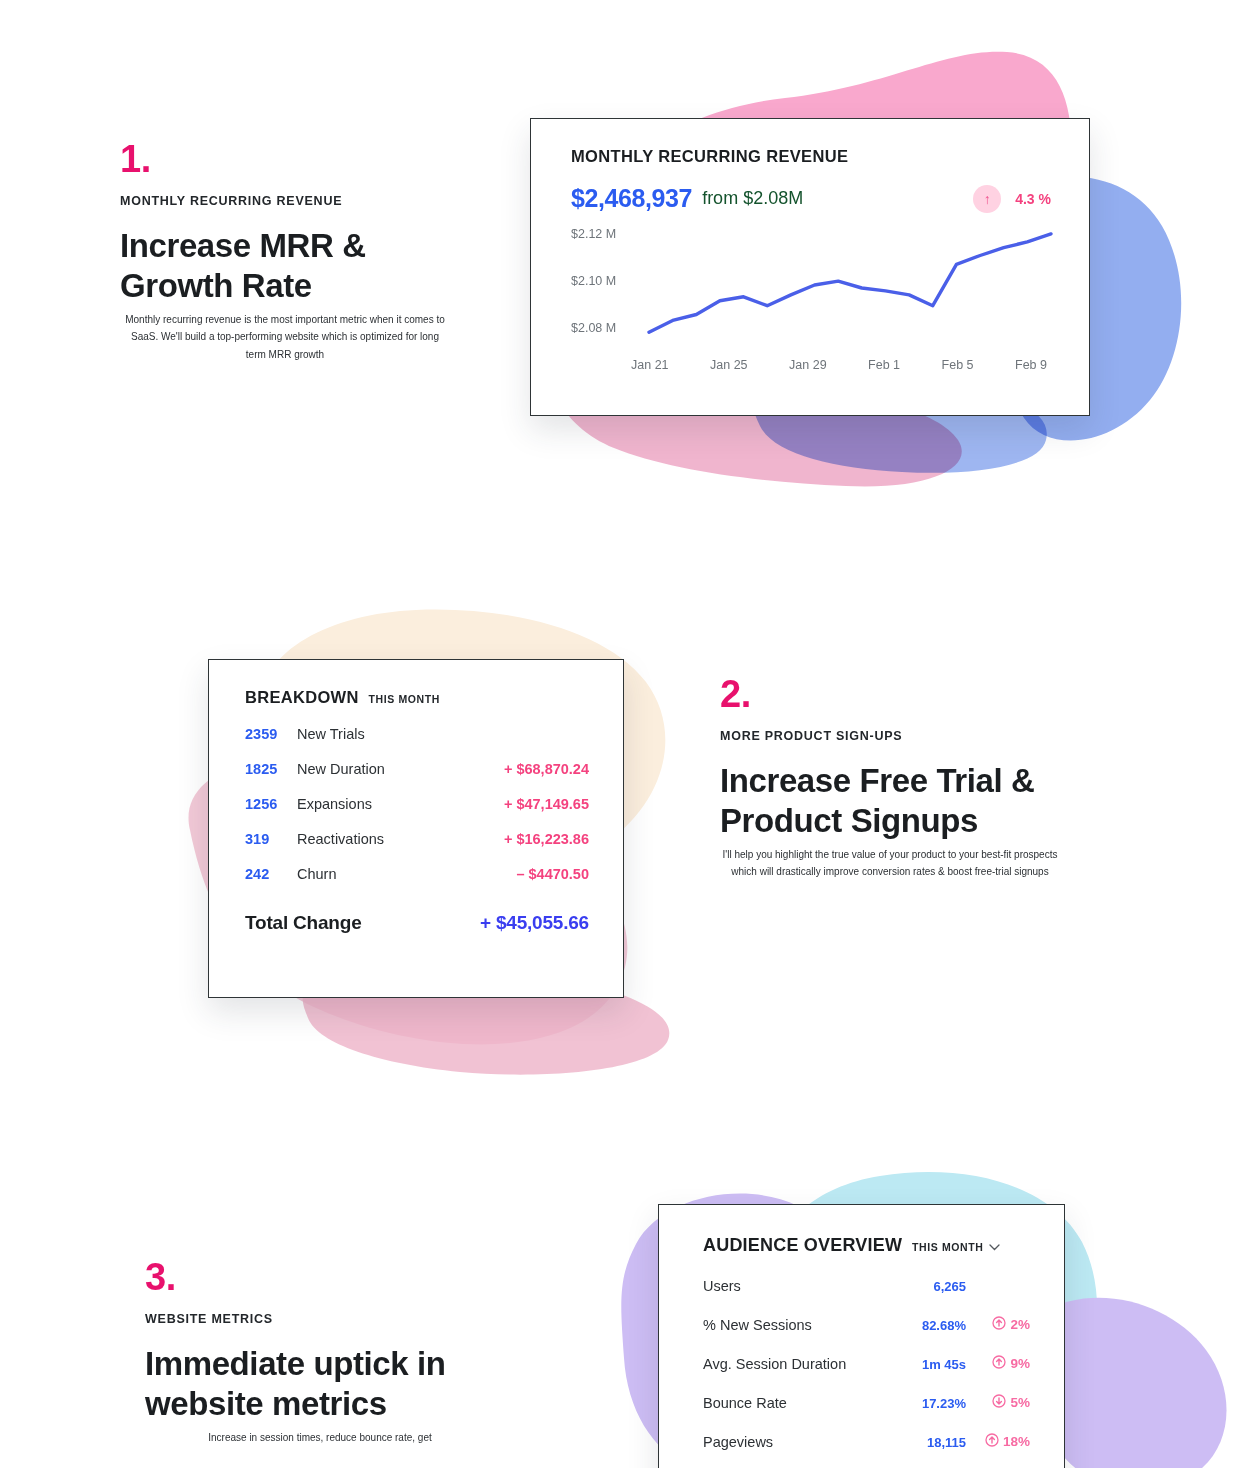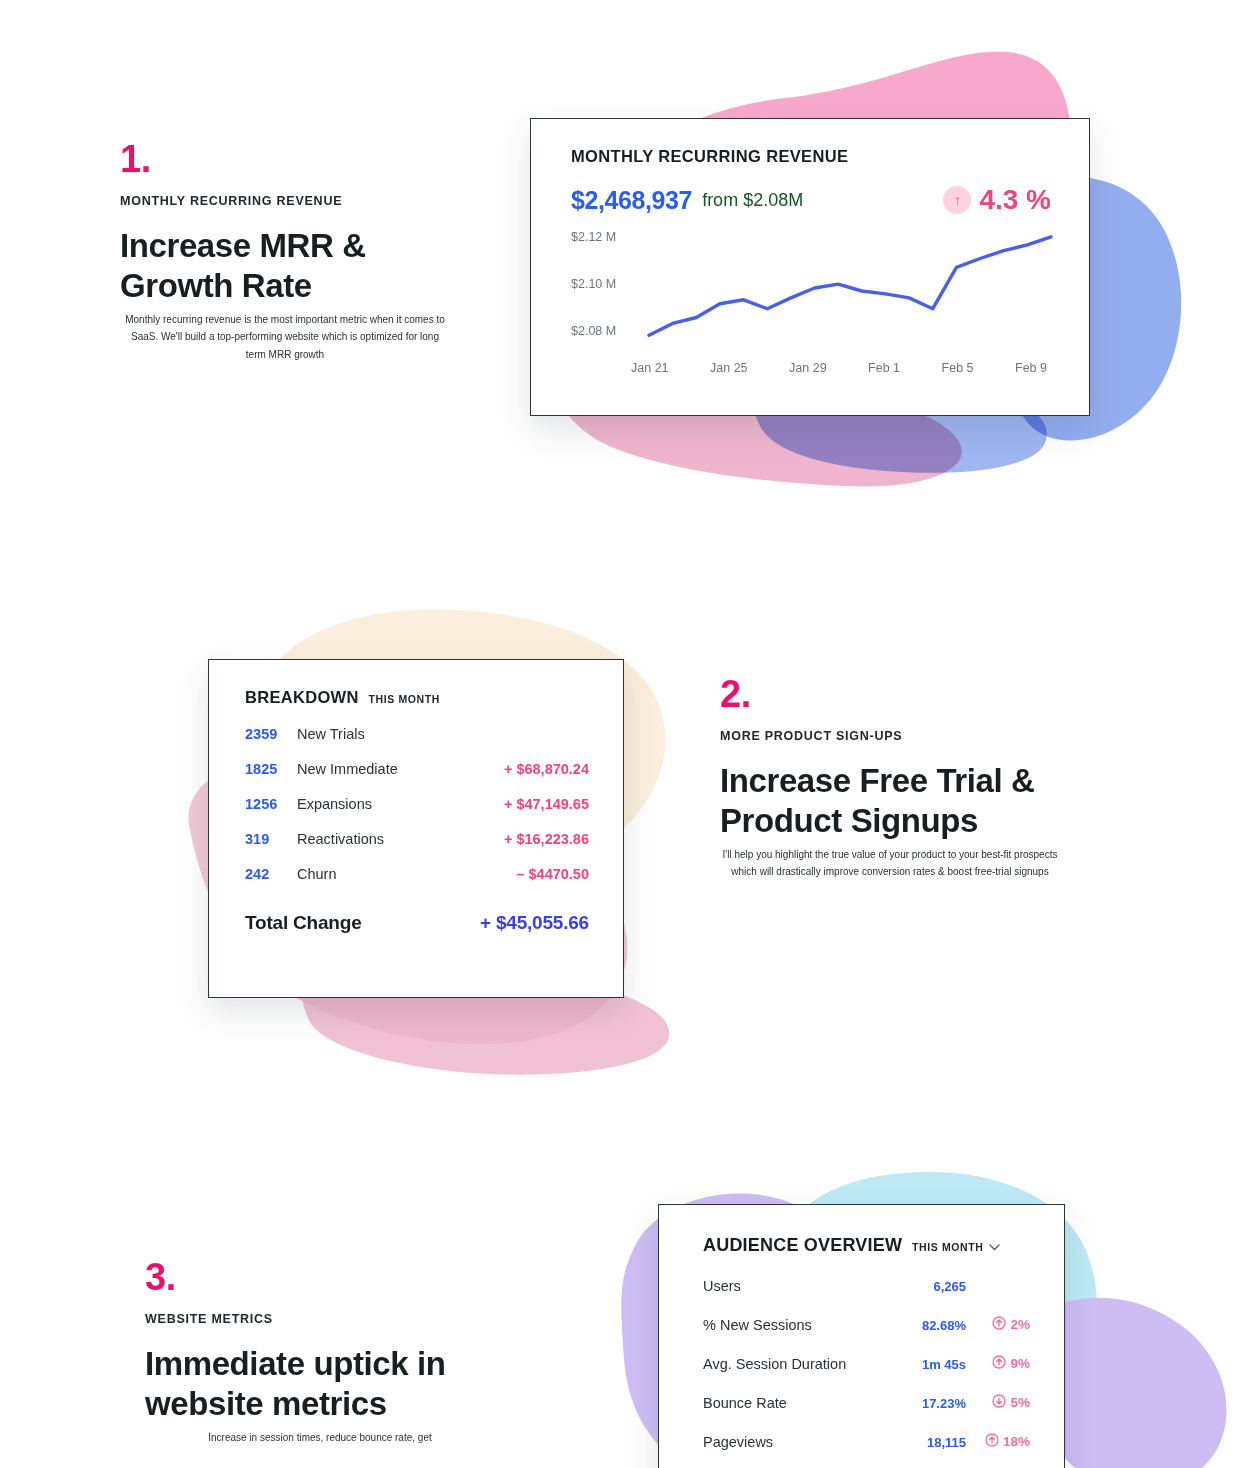--- a/index.html
+++ b/index.html
@@ -69,21 +69,21 @@
     display: flex; align-items: center; margin-top: 18px;
   }
   .mrr-amount { font-size: 25px; font-weight: 700; color: #2b5cf0; letter-spacing: -.4px; }
   .mrr-from { font-size: 18px; color: #14532d; margin-left: 10px; }
   .mrr-delta { margin-left: auto; display: flex; align-items: center; }
   .delta-circle {
     width: 28px; height: 28px; border-radius: 50%;
     background: #ffd2e2; display: flex; align-items: center; justify-content: center;
     color: #f0538f; font-size: 14px; line-height: 1;
   }
-  .delta-val { margin-left: 8px; font-size: 28px; font-weight: 700; color: #f4427f; }
+  .delta-val { margin-left: 14px; font-size: 14px; font-weight: 700; color: #f4427f; }
 
   .mrr-chart { position: relative; margin-top: 14px; height: 160px; }
   .y-labels { position: absolute; left: 0; top: 0; width: 72px; }
   .y-lab { position: absolute; font-size: 12.5px; color: #6e747a; white-space: nowrap; }
   .plot { position: absolute; left: 78px; top: 0; right: 0; height: 120px; }
   .plot svg { width: 100%; height: 100%; display: block; overflow: visible; }
   .x-labels {
     position: absolute; left: 60px; right: 4px; top: 131px;
     display: flex; justify-content: space-between;
   }
@@ -227,21 +227,21 @@
         <span class="bd-period">THIS MONTH</span>
       </div>
       <div id="breakdown-rows">
           <div class="bd-row">
             <span class="bd-count">2359</span>
             <span class="bd-label">New Trials</span>
             <span class="bd-amount"></span>
           </div>
           <div class="bd-row">
             <span class="bd-count">1825</span>
-            <span class="bd-label">New Immediate</span>
+            <span class="bd-label">New Duration</span>
             <span class="bd-amount">+ $68,870.24</span>
           </div>
           <div class="bd-row">
             <span class="bd-count">1256</span>
             <span class="bd-label">Expansions</span>
             <span class="bd-amount">+ $47,149.65</span>
           </div>
           <div class="bd-row">
             <span class="bd-count">319</span>
             <span class="bd-label">Reactivations</span>

